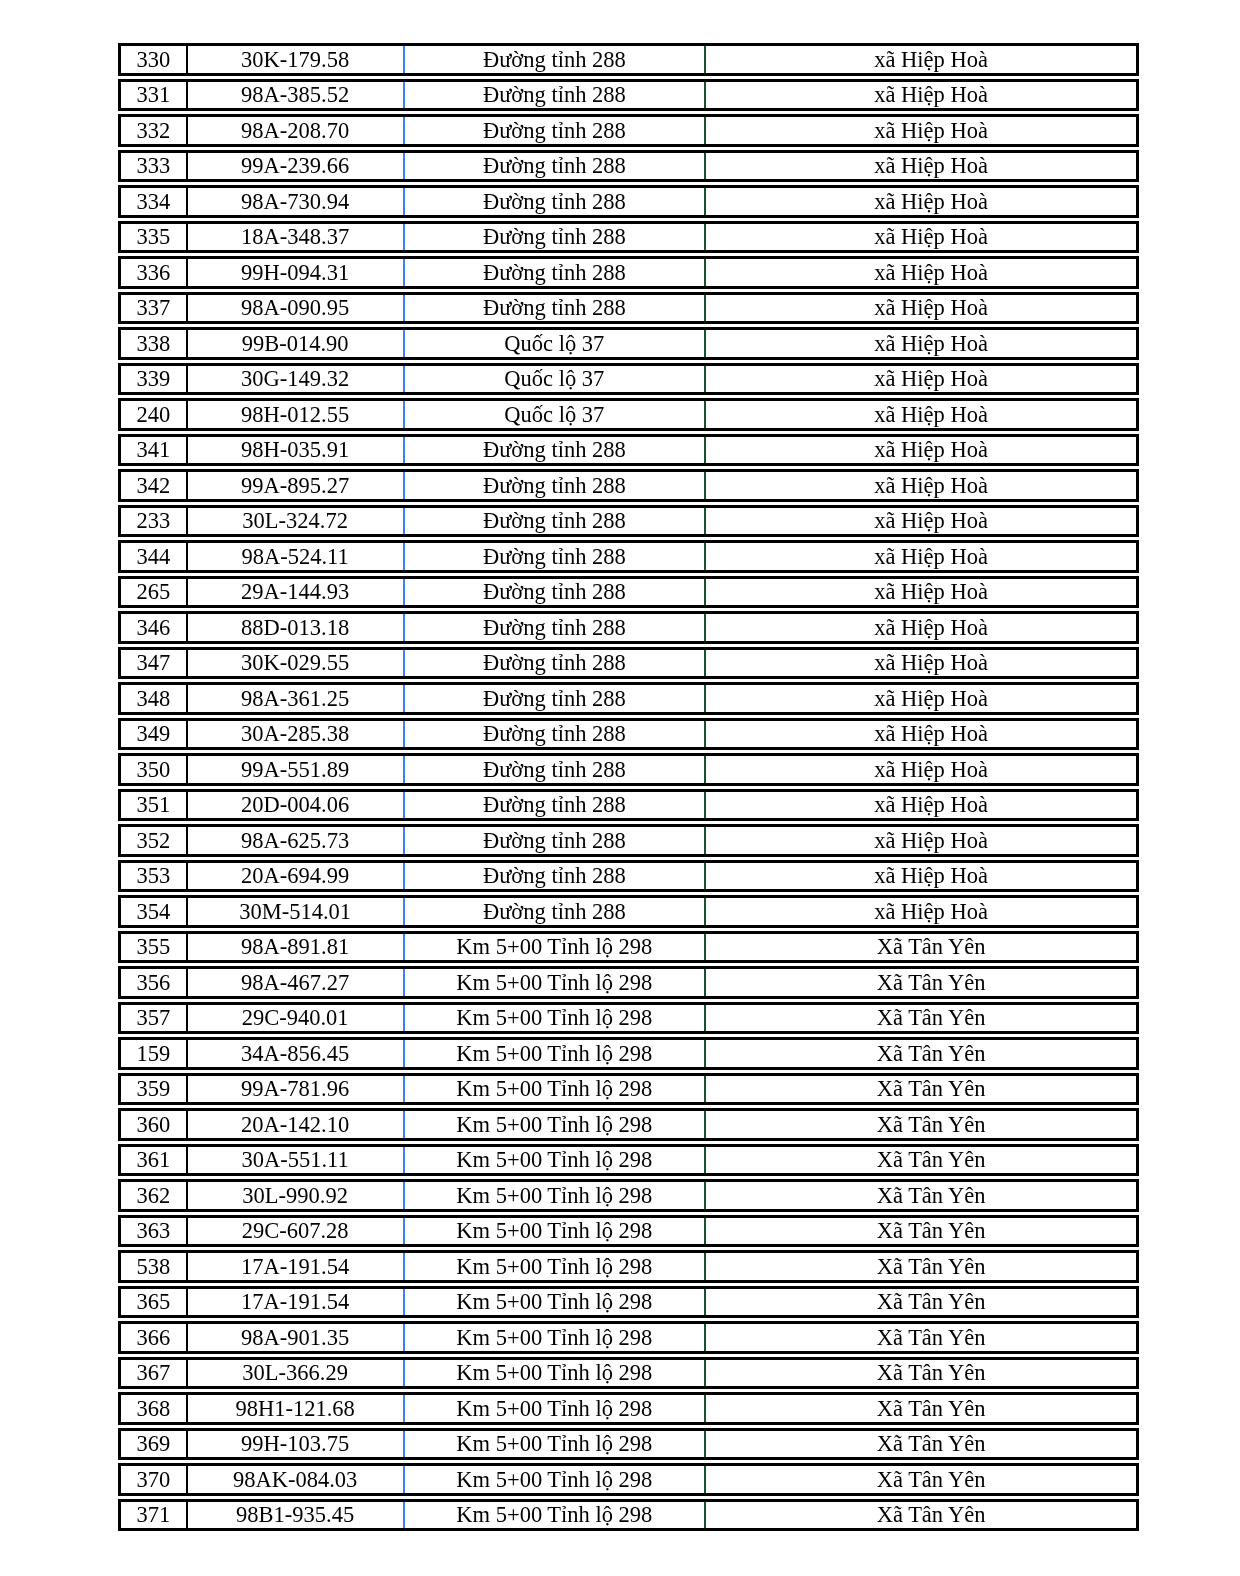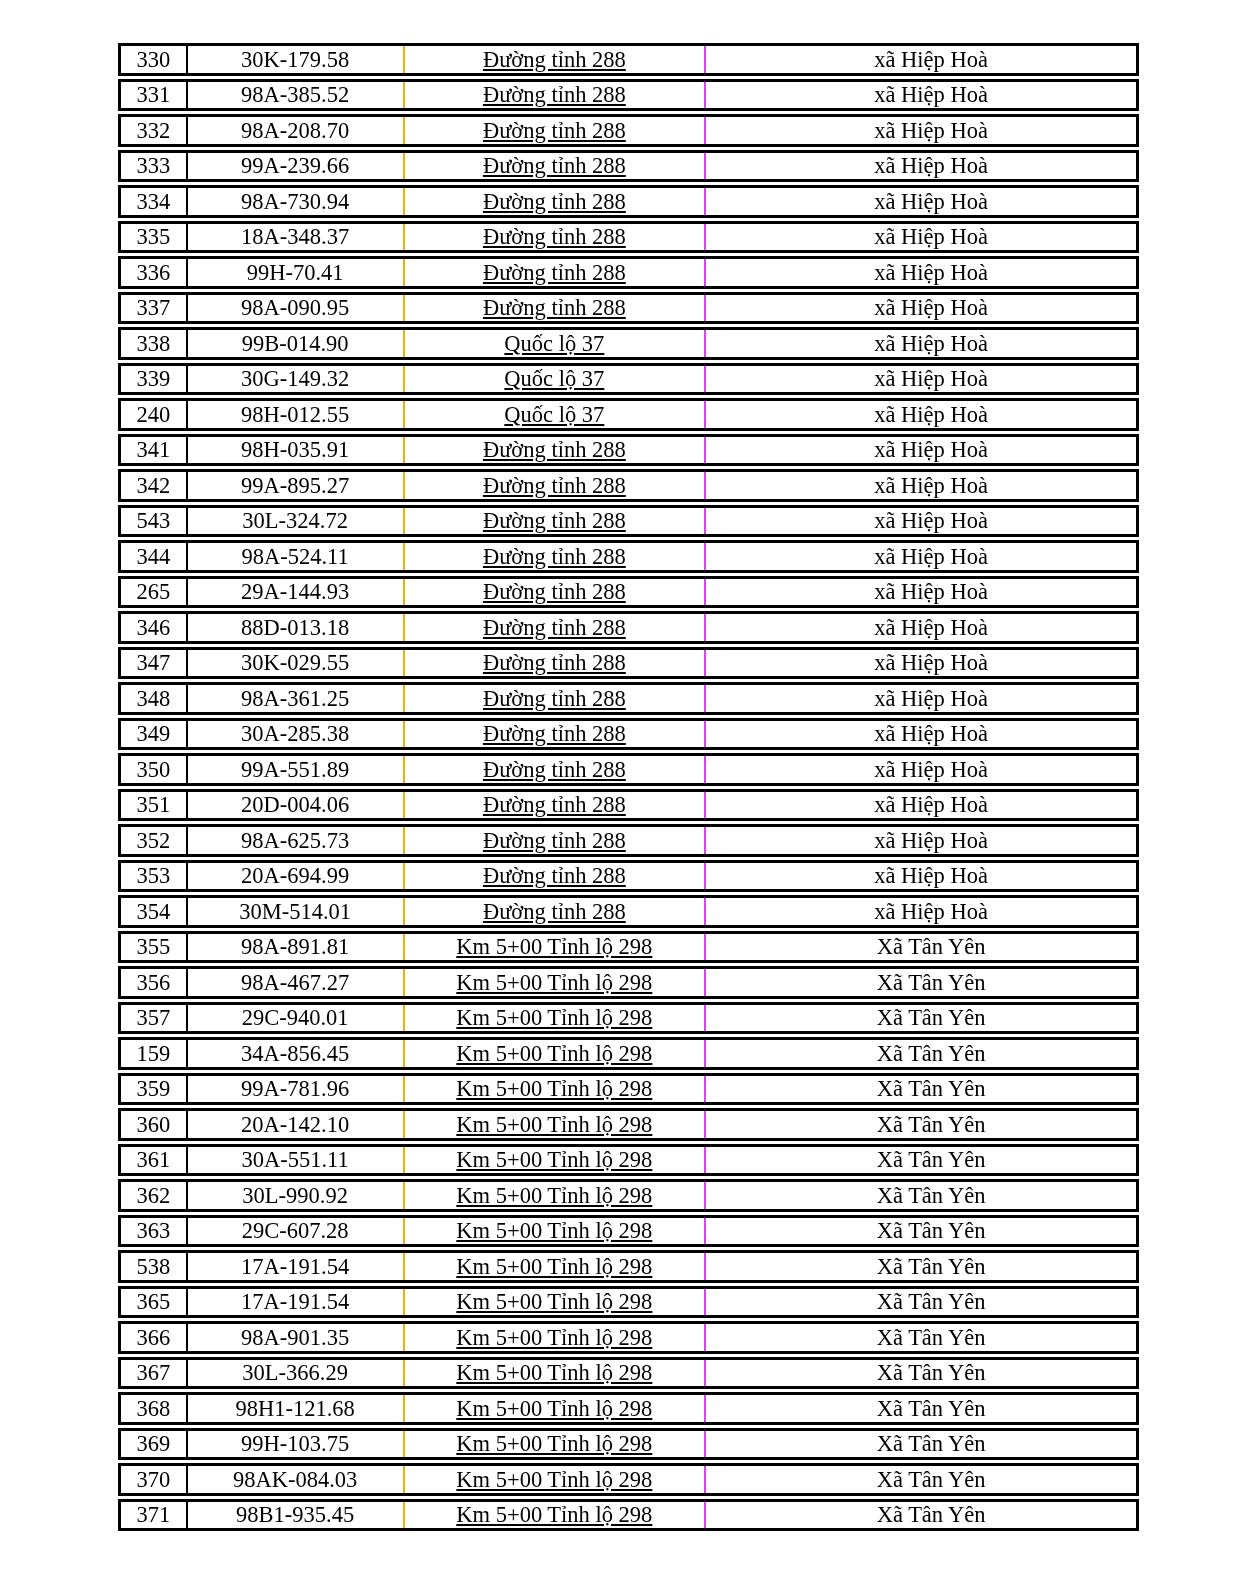--- a/index.html
+++ b/index.html
@@ -47,22 +47,22 @@
     display: flex;
     align-items: center;
     justify-content: center;
     font-size: 22.5px;
     line-height: 1;
     white-space: nowrap;
     overflow: visible;
     padding-top: 1px;
   }
   .c-no    { width: 6.7%;  border-right: 2px solid #000; }
-  .c-plate { width: 21.8%; border-right: 2px solid #eab308; }
-  .c-road  { width: 30.3%; border-right: 2px solid #d946ef; text-decoration: underline; }
+  .c-plate { width: 21.8%; border-right: 2px solid #3b82f6; }
+  .c-road  { width: 30.3%; border-right: 2px solid #14532d; }
   .c-loc   { width: 41.2%; margin-left: 20px; }
 </style>
 </head>
 <body>
 
 <div class="scan-page">
   <div class="plate-table">
       <div class="row">
     <div class="cell c-no">330</div>
     <div class="cell c-plate">30K-179.58</div>
@@ -94,21 +94,21 @@
     <div class="cell c-loc">xã Hiệp Hoà</div>
   </div>
       <div class="row">
     <div class="cell c-no">335</div>
     <div class="cell c-plate">18A-348.37</div>
     <div class="cell c-road">Đường tỉnh 288</div>
     <div class="cell c-loc">xã Hiệp Hoà</div>
   </div>
       <div class="row">
     <div class="cell c-no">336</div>
-    <div class="cell c-plate">99H-70.41</div>
+    <div class="cell c-plate">99H-094.31</div>
     <div class="cell c-road">Đường tỉnh 288</div>
     <div class="cell c-loc">xã Hiệp Hoà</div>
   </div>
       <div class="row">
     <div class="cell c-no">337</div>
     <div class="cell c-plate">98A-090.95</div>
     <div class="cell c-road">Đường tỉnh 288</div>
     <div class="cell c-loc">xã Hiệp Hoà</div>
   </div>
       <div class="row">
@@ -135,21 +135,21 @@
     <div class="cell c-road">Đường tỉnh 288</div>
     <div class="cell c-loc">xã Hiệp Hoà</div>
   </div>
       <div class="row">
     <div class="cell c-no">342</div>
     <div class="cell c-plate">99A-895.27</div>
     <div class="cell c-road">Đường tỉnh 288</div>
     <div class="cell c-loc">xã Hiệp Hoà</div>
   </div>
       <div class="row">
-    <div class="cell c-no">543</div>
+    <div class="cell c-no">233</div>
     <div class="cell c-plate">30L-324.72</div>
     <div class="cell c-road">Đường tỉnh 288</div>
     <div class="cell c-loc">xã Hiệp Hoà</div>
   </div>
       <div class="row">
     <div class="cell c-no">344</div>
     <div class="cell c-plate">98A-524.11</div>
     <div class="cell c-road">Đường tỉnh 288</div>
     <div class="cell c-loc">xã Hiệp Hoà</div>
   </div>

